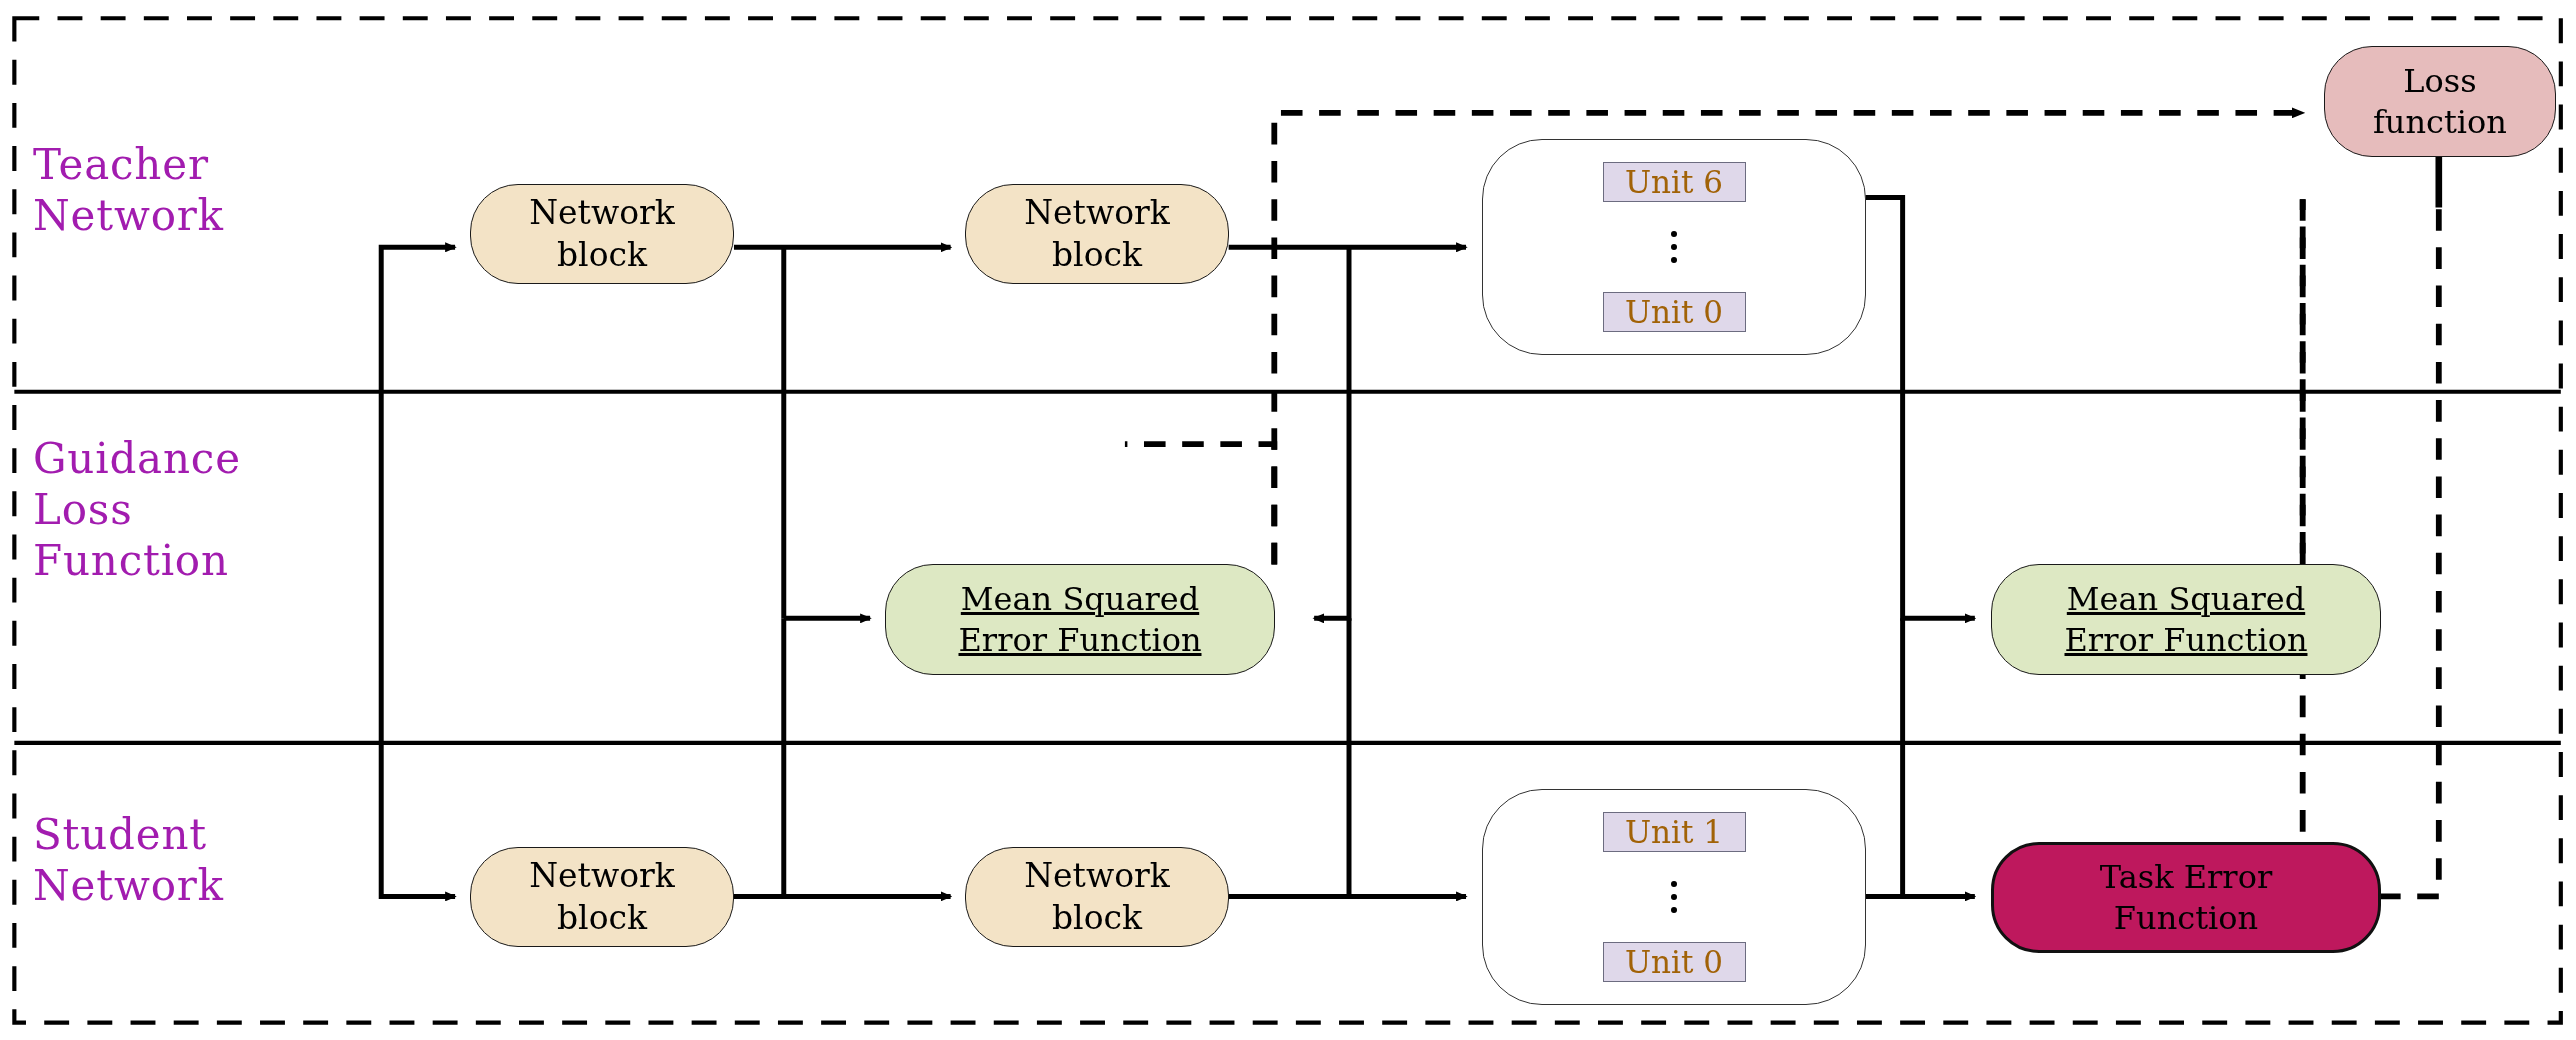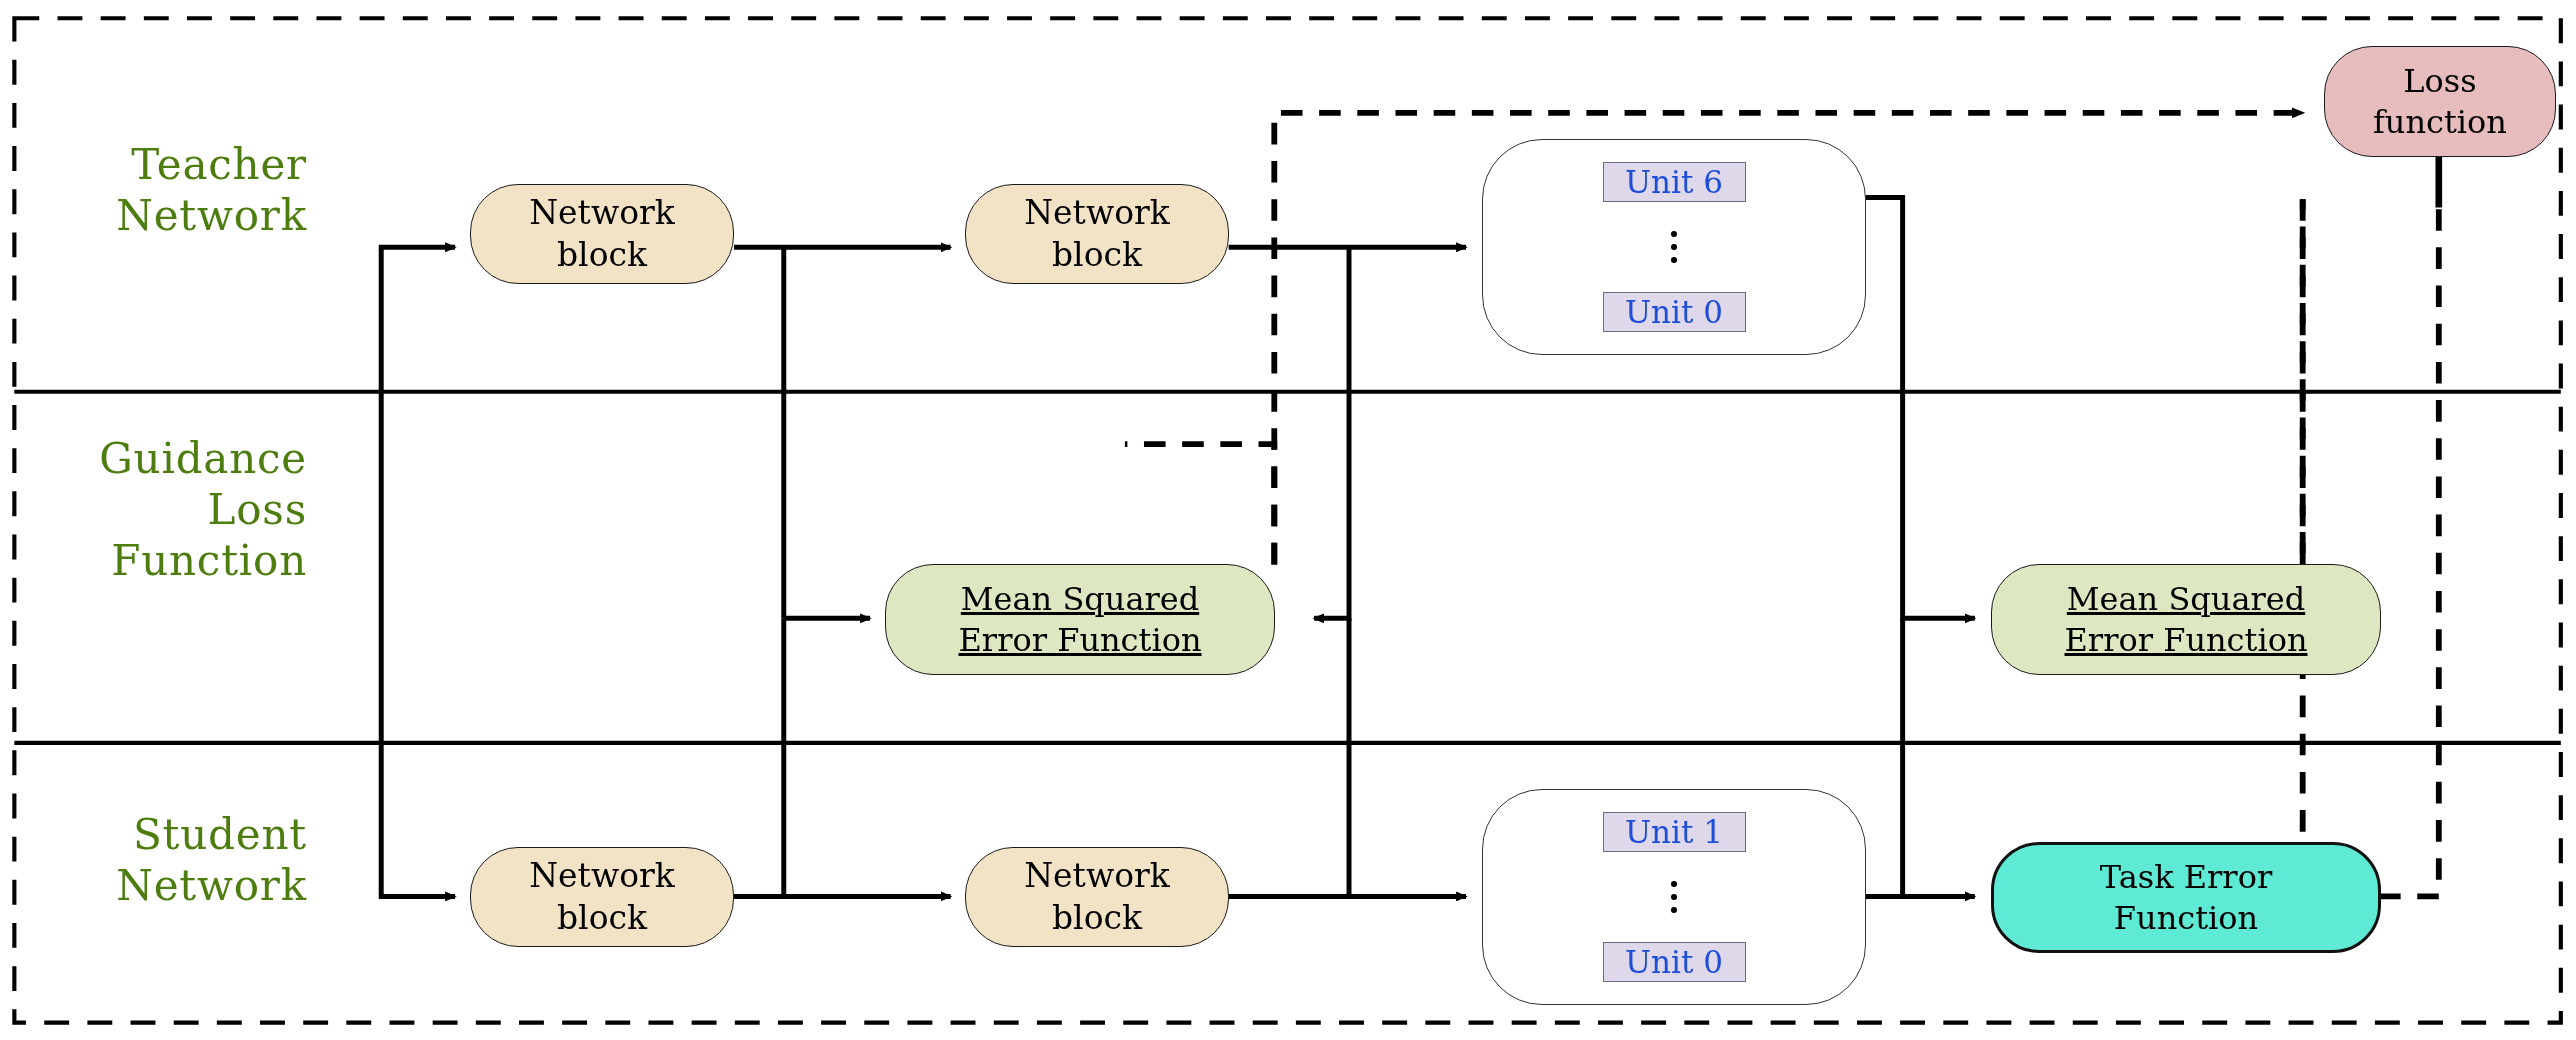--- a/index.html
+++ b/index.html
@@ -2,33 +2,33 @@
 <html style="font-size:13.3px"><head>
 <meta charset="utf-8">
 <style>
   html,body{margin:0;padding:0;background:#ffffff;}
   body{width:2576px;height:1040px;font-family:"DejaVu Serif",serif;}
   #stage{position:relative;width:2576px;height:1040px;overflow:hidden;background:#fff;}
   #wire{position:absolute;left:0;top:0;width:2576px;height:1040px;}
   .node{position:absolute;box-sizing:border-box;display:flex;flex-direction:column;
         align-items:center;justify-content:center;text-align:center;
         font-family:"DejaVu Serif",serif;color:#000;line-height:1.28;}
-  .rowlabel{position:absolute;font-family:"DejaVu Serif",serif;color:#4d7c0f;
-            text-align:right;line-height:1.22;font-size:42px;letter-spacing:0.8px;}
+  .rowlabel{position:absolute;font-family:"DejaVu Serif",serif;color:#a21caf;
+            text-align:left;line-height:1.22;font-size:42px;letter-spacing:0.8px;}
   .block{border:1.7px solid #1a1a1a;border-radius:48px;font-size:33px;}
   .nb{background:#f3e3c6;}
   .mse{background:#dde8c3;text-decoration:underline;}
-  .task{background:#5eead4;border:3.3px solid #111;}
+  .task{background:#be185d;border:3.3px solid #111;}
   .loss{background:#e6bcbc;}
   .unitwrap{position:absolute;box-sizing:border-box;background:#fff;border:1.7px solid #333;
             border-radius:60px;display:flex;flex-direction:column;align-items:center;
             justify-content:space-between;padding:21.6px 0;}
   .unit{box-sizing:border-box;background:#dfd8ea;border:1.7px solid #6c6c80;
         width:143px;height:40px;display:flex;align-items:center;justify-content:center;
-        font-size:31px;font-family:"DejaVu Serif",serif;color:#1d4ed8;}
+        font-size:31px;font-family:"DejaVu Serif",serif;color:#a16207;}
   .vdots{display:flex;flex-direction:column;align-items:center;justify-content:center;gap:7.5px;}
   .vdots i{display:block;width:5.8px;height:5.8px;border-radius:50%;background:#000;}
   .lbl2{white-space:pre-line;}
 </style>
 </head>
 <body>
 
 <div id="stage">
 
   <svg id="wire" viewBox="0 0 3103 1253" xmlns="http://www.w3.org/2000/svg">

